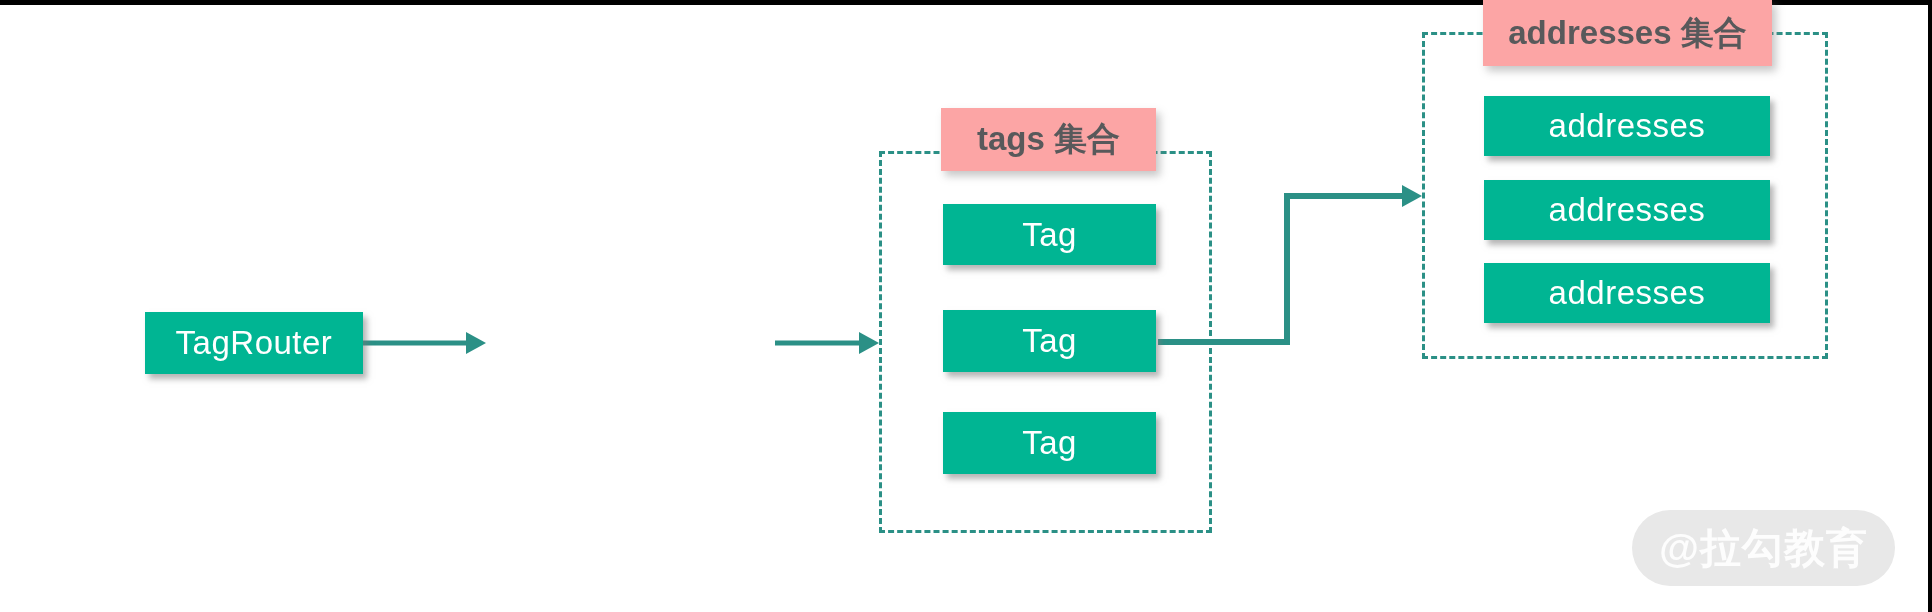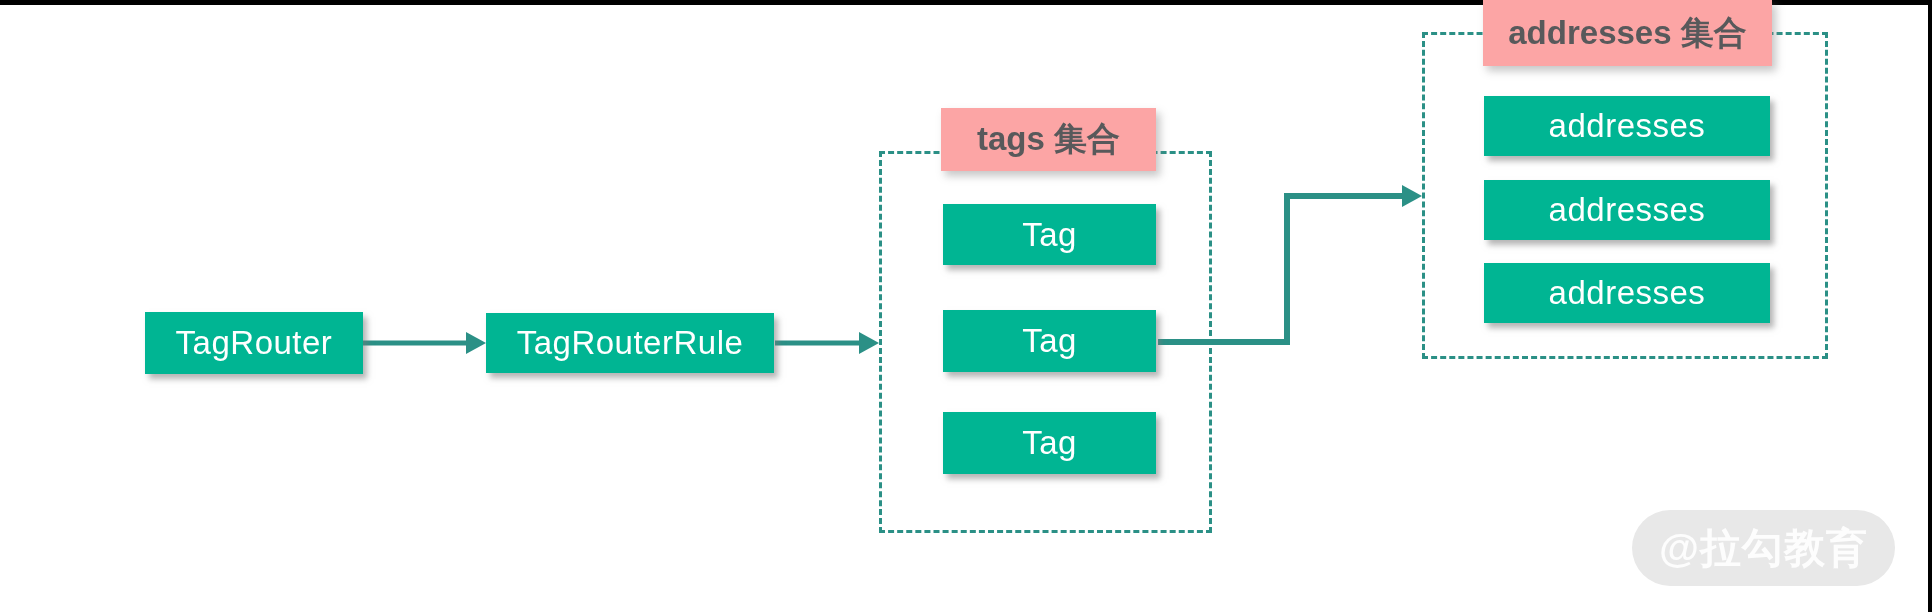--- a/index.html
+++ b/index.html
@@ -72,21 +72,20 @@
     <polygon class="conn-head" points="486,343 466,332 466,354"></polygon>
 
     <path class="conn-line" stroke-width="5" d="M775 343 L862 343"></path>
     <polygon class="conn-head" points="879,343 859,332 859,354"></polygon>
 
     <path class="conn-line" stroke-width="6" d="M1158 342 L1287 342 L1287 196 L1405 196"></path>
     <polygon class="conn-head" points="1422,196 1402,185 1402,207"></polygon>
   </svg>
 
   <div class="node n-tagrouter">TagRouter</div>
-  <div class="node n-tagrouterrule">TagRouterRule</div>
 
   <div class="group-label l-tags">tags 集合</div>
   <div class="node n-tag0">Tag</div>
   <div class="node n-tag1">Tag</div>
   <div class="node n-tag2">Tag</div>
 
   <div class="group-label l-addr">addresses 集合</div>
   <div class="node n-addr0">addresses</div>
   <div class="node n-addr1">addresses</div>
   <div class="node n-addr2">addresses</div>

